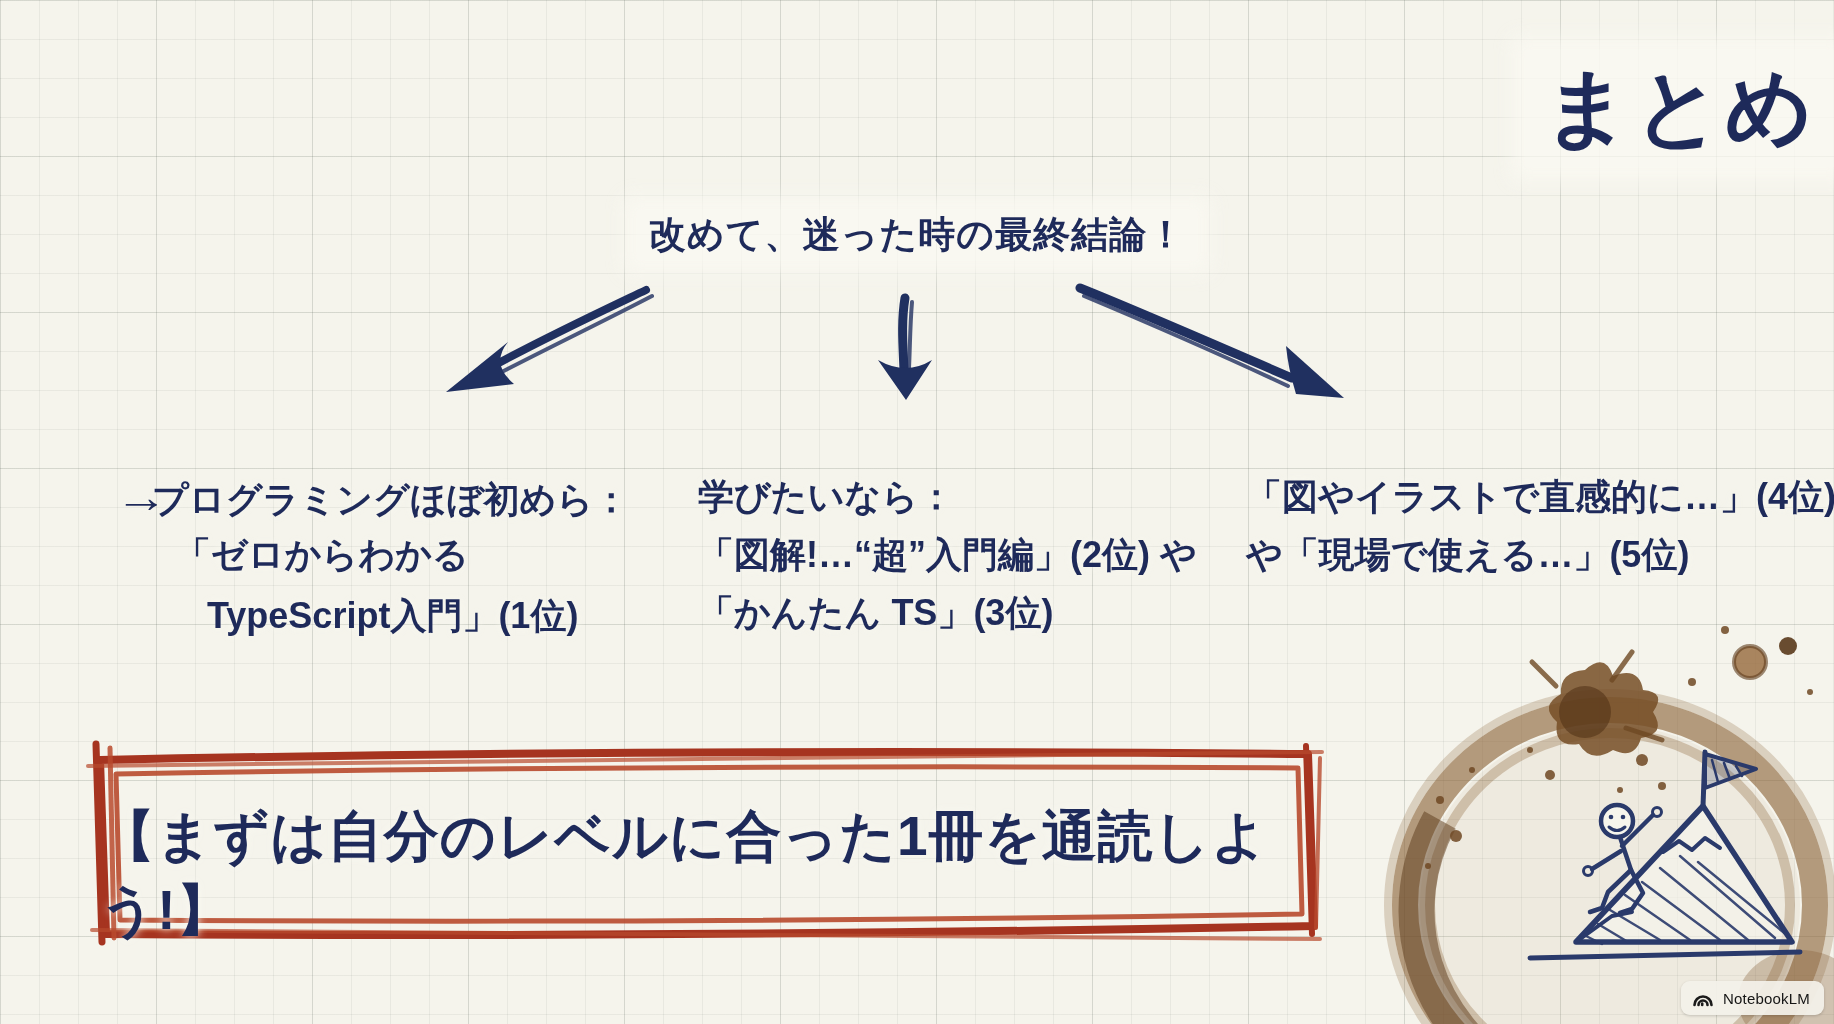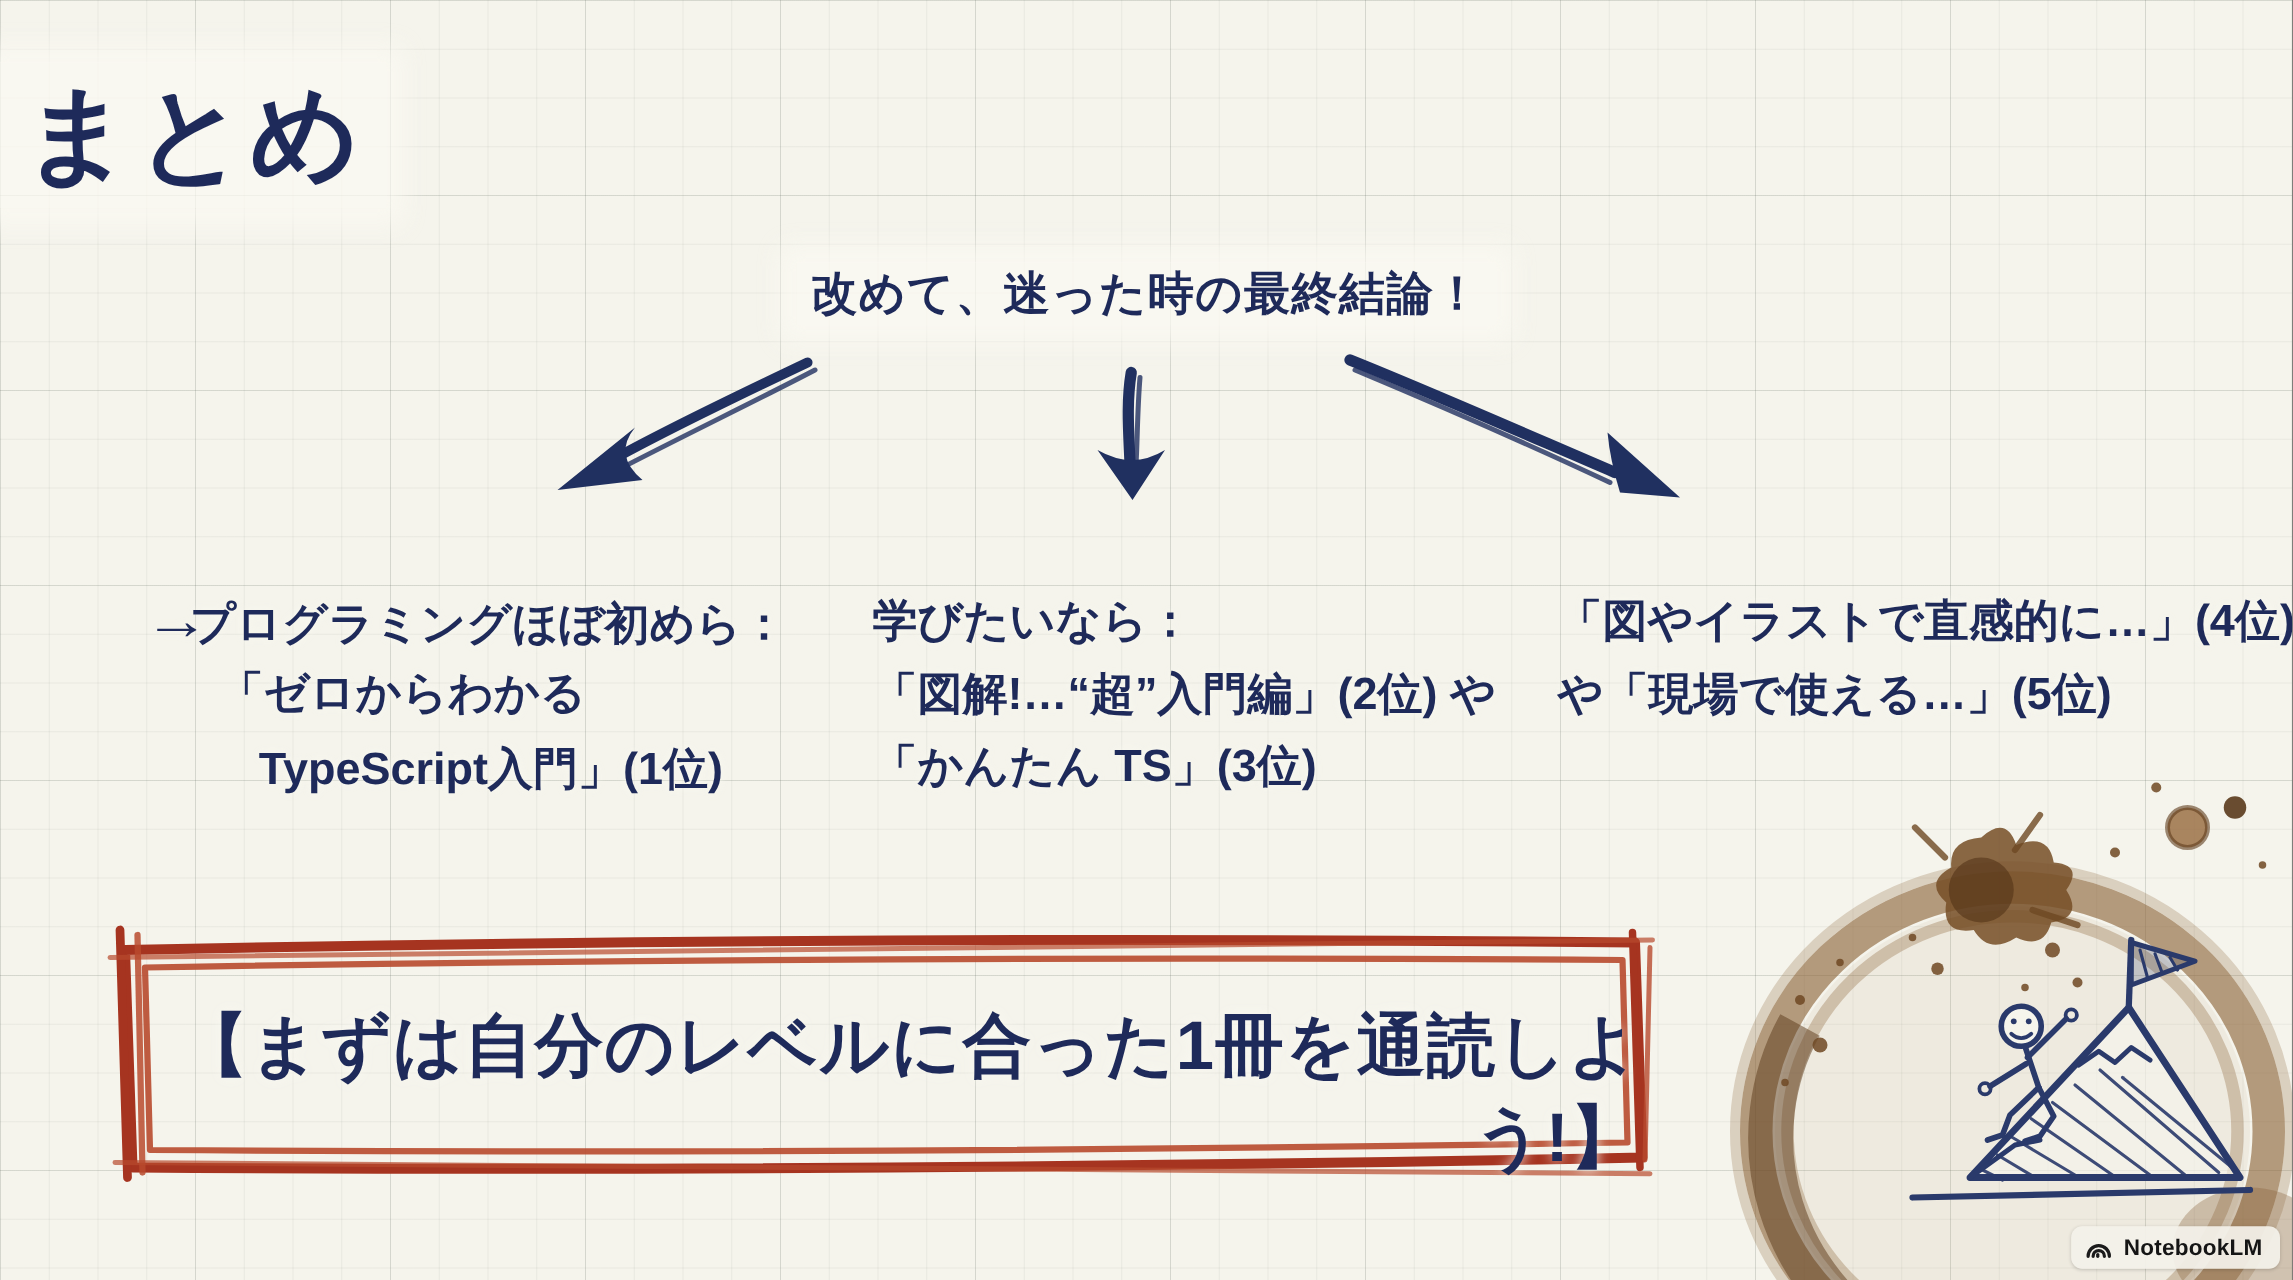--- a/index.html
+++ b/index.html
@@ -16,21 +16,21 @@
       linear-gradient(90deg, rgba(120,128,118,0.10) 1px, transparent 1px);
     background-size:156px 156px,156px 156px,39px 39px,39px 39px;
   }
   .ink{color:#1e2a5a;}
   .halo{
     background:rgba(251,250,242,0.72);
     box-shadow:0 0 18px 14px rgba(251,250,242,0.72);
   }
   .page-title{
     position:absolute;top:50px;left:0;right:0;
-    text-align:left;font-size:86px;font-weight:800;letter-spacing:3px;
+    text-align:right;font-size:86px;font-weight:800;letter-spacing:3px;
   }
   .page-title span{display:inline-block;padding:0 18px;}
   .page-subtitle{
     position:absolute;top:210px;left:0;right:0;
     text-align:center;font-size:37px;font-weight:800;letter-spacing:1px;
   }
   .page-subtitle span{display:inline-block;padding:0 12px;}
   .overlay{position:absolute;left:0;top:0;pointer-events:none;}
   .col{
     position:absolute;top:468px;
@@ -44,31 +44,31 @@
   .col1 .l2{padding-left:60px;font-family:Liberation Mono, monospace;}
   .col1 .l3{padding-left:92px;}
   .col2{left:612px;}
   .col2 .bullet{width:39px;}
   .col2 .l2,.col2 .l3,.col2 .l4{padding-left:46px;}
   .col3{left:1150px;}
   .col3 .bullet{width:47px;}
   .col3 .l2,.col3 .l3{padding-left:56px;}
   .conclusion{
     position:absolute;left:100px;top:800px;width:1212px;
-    text-align:right;font-size:55px;font-weight:800;letter-spacing:1px;
+    text-align:left;font-size:55px;font-weight:800;letter-spacing:1px;
     text-shadow:0 0 10px rgba(250,249,241,0.95);
   }
   .badge{
     position:absolute;right:10px;bottom:9px;
     display:flex;align-items:center;gap:8px;
     background:rgba(243,241,234,0.93);
     border-radius:9px;padding:5px 14px 5px 10px;
     box-shadow:0 1px 3px rgba(0,0,0,0.18);
   }
-  .badge .label{font-size:18px;font-weight:700;color:#151515;letter-spacing:0.2px;}
+  .badge .label{font-size:15px;font-weight:400;color:#151515;letter-spacing:0.2px;}
 </style>
 </head>
 <body>
 
 <div class="canvas">
 
   <div class="page-title ink">
     <span class="halo">まとめ</span>
   </div>
 

